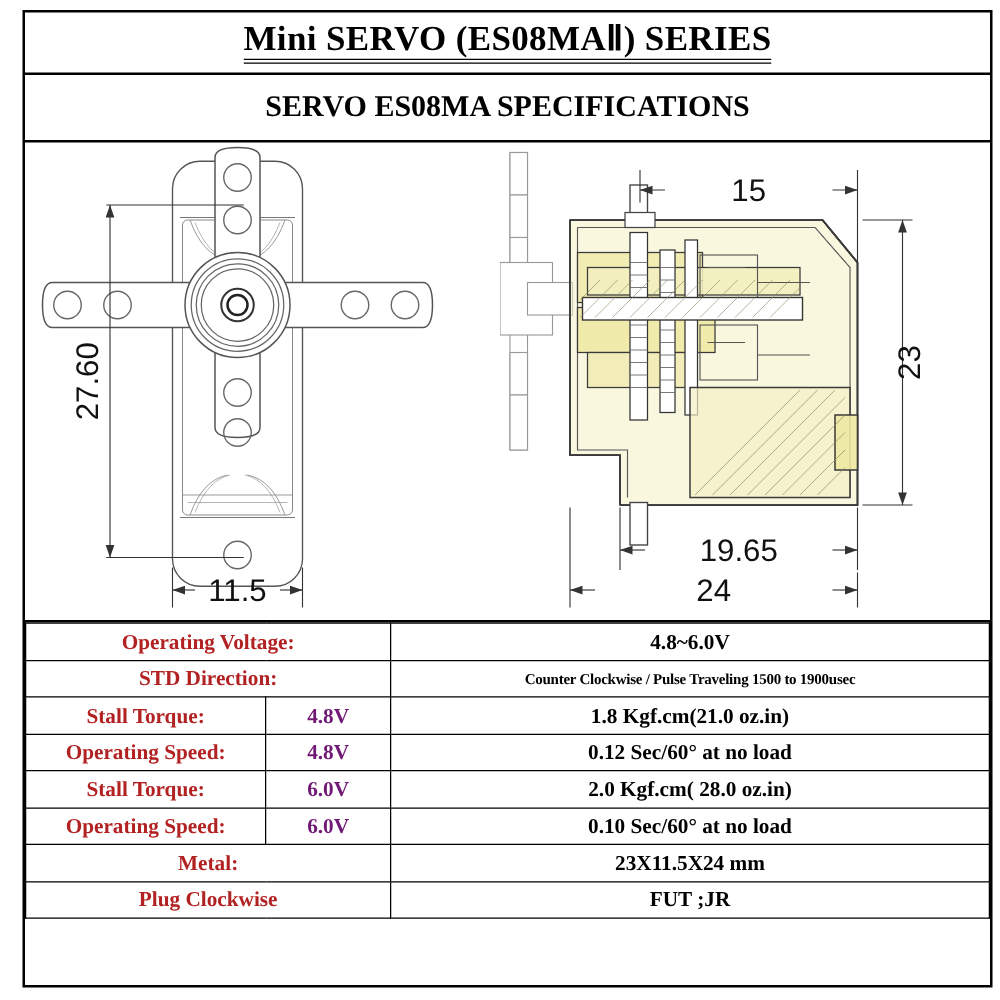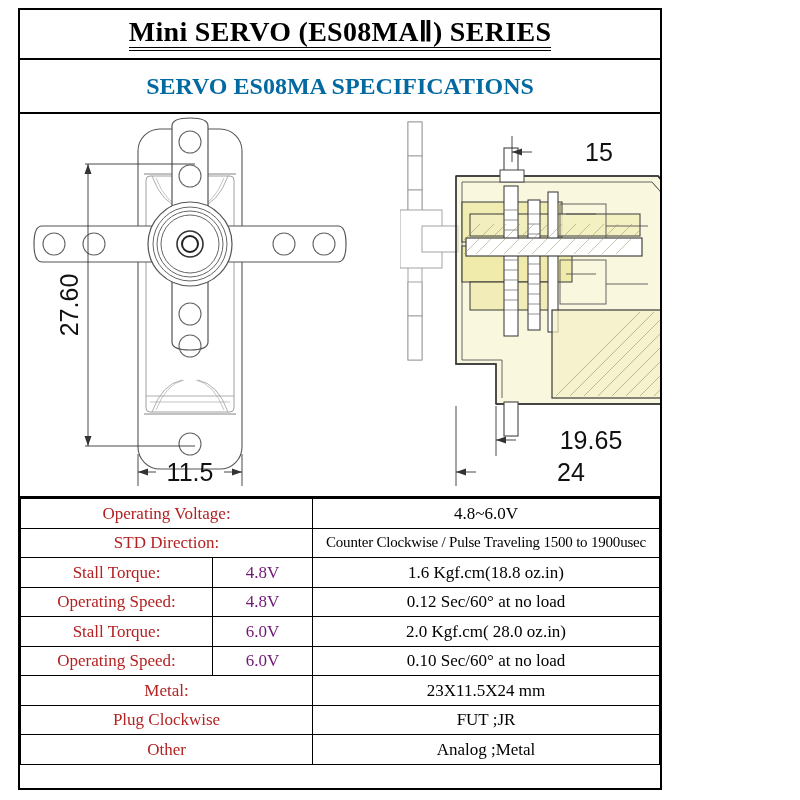--- a/index.html
+++ b/index.html
@@ -3,21 +3,21 @@
 <meta charset="utf-8">
 <style>
   html,body{margin:0;padding:0;background:#ffffff;}
   body{
     width:800px;height:800px;
     font-family:"Liberation Serif", serif;
     overflow:hidden;
   }
   #sheet{
     position:absolute;left:18px;top:8px;
-    width:644px;height:782px;
+    width:776px;height:782px;
     border:2px solid #000;
     box-sizing:border-box;
     background:#fff;
   }
 
   
   .title-row{
     height:48px;
     border-bottom:2px solid #000;
     display:flex;align-items:center;justify-content:center;
@@ -29,21 +29,21 @@
     padding-bottom:1px;
     line-height:1.05;
     white-space:nowrap;
   }
   .subtitle-row{
     height:52px;
     border-bottom:2px solid #000;
     display:flex;align-items:center;justify-content:center;
   }
   .subtitle-text{
-    font-size:24px;font-weight:bold;color:#0369a1;white-space:nowrap;
+    font-size:24px;font-weight:bold;color:#000000;white-space:nowrap;
   }
 
   
   .draw-row{
     position:relative;
     height:382px;
     border-bottom:2px solid #000;
     overflow:hidden;
   }
   .draw-row svg{position:absolute;left:0;top:0;}
@@ -54,29 +54,29 @@
     border-collapse:collapse;
     table-layout:fixed;
   }
   .spec-table td{
     border:1.6px solid #000;
     height:28.5px;
     padding:0 2px;
     text-align:center;
     vertical-align:middle;
     font-size:17px;
-    font-weight:normal;
+    font-weight:bold;
     line-height:1;
     white-space:nowrap;
     overflow:hidden;
   }
   td.lbl{color:#B32222;}
   td.volt{color:#701a75;}
   td.val{color:#000000;}
-  td.val.small{font-size:15px;letter-spacing:-0.2px;}
+  td.val.small{font-size:12px;letter-spacing:-0.2px;}
   .c-lbl{width:192px;}
   .c-volt{width:100px;}
 </style>
 </head>
 <body>
 
 <div id="sheet">
 
   <div class="title-row">
     <div class="title-text">Mini SERVO (ES08MAⅡ) SERIES</div>
@@ -299,21 +299,21 @@
         <td class="lbl" colspan="2">Operating Voltage:</td>
         <td class="val">4.8~6.0V</td>
       </tr>
       <tr>
         <td class="lbl" colspan="2">STD  Direction:</td>
         <td class="val small">Counter Clockwise / Pulse Traveling 1500 to 1900usec</td>
       </tr>
       <tr>
         <td class="lbl">Stall  Torque:</td>
         <td class="volt">4.8V</td>
-        <td class="val">1.6 Kgf.cm(18.8 oz.in)</td>
+        <td class="val">1.8 Kgf.cm(21.0 oz.in)</td>
       </tr>
       <tr>
         <td class="lbl">Operating Speed:</td>
         <td class="volt">4.8V</td>
         <td class="val">0.12 Sec/60° at no load</td>
       </tr>
       <tr>
         <td class="lbl">Stall  Torque:</td>
         <td class="volt">6.0V</td>
         <td class="val">2.0 Kgf.cm( 28.0 oz.in)</td>
@@ -324,20 +324,16 @@
         <td class="val">0.10 Sec/60° at no load</td>
       </tr>
       <tr>
         <td class="lbl" colspan="2">Metal:</td>
         <td class="val">23X11.5X24 mm</td>
       </tr>
       <tr>
         <td class="lbl" colspan="2">Plug  Clockwise</td>
         <td class="val">FUT ;JR</td>
       </tr>
-      <tr>
-        <td class="lbl" colspan="2">Other</td>
-        <td class="val">Analog ;Metal</td>
-      </tr>
     </tbody>
   </table>
 
 </div>
 
 </body></html>

